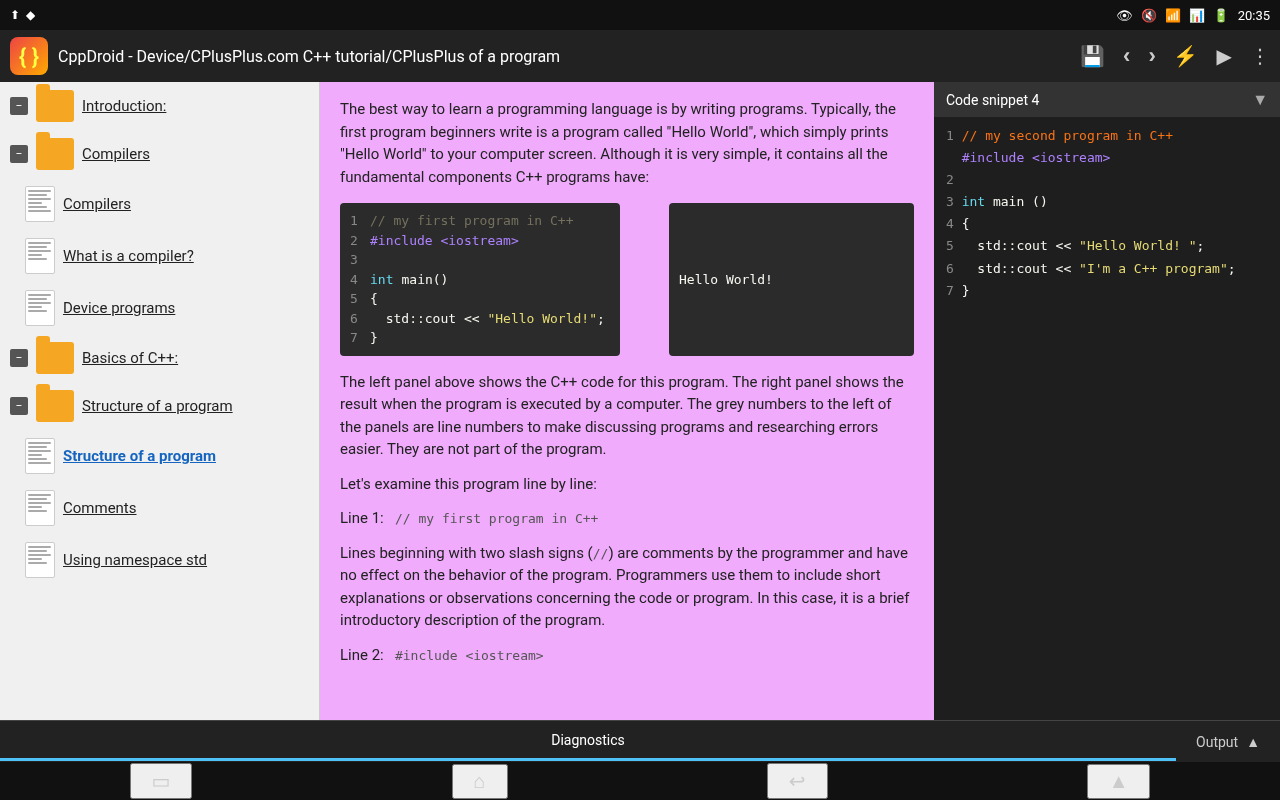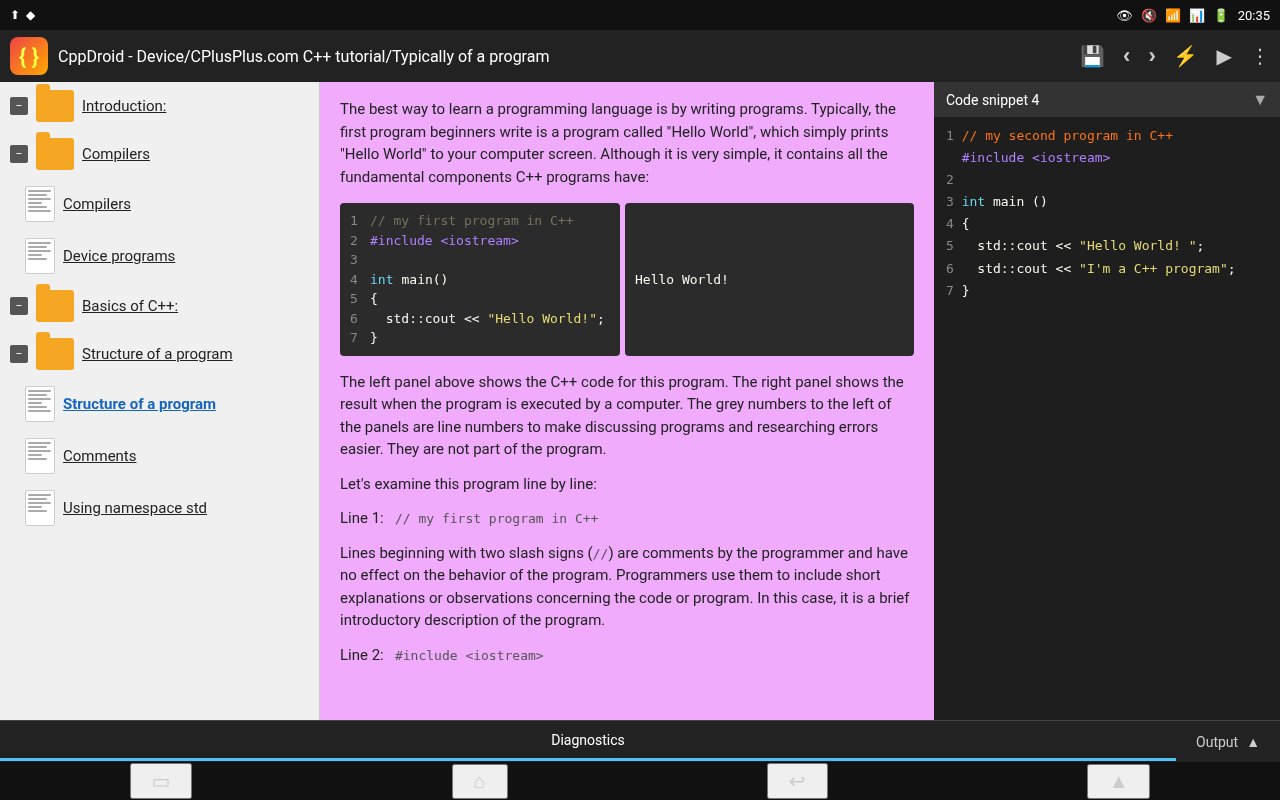--- a/index.html
+++ b/index.html
@@ -157,20 +157,21 @@
     .code-output-panel {
       background: #2b2b2b;
       color: #f8f8f2;
       font-family: monospace;
       font-size: 13px;
       padding: 8px 10px;
       border-radius: 4px;
       flex: 1;
       display: flex;
       align-items: center;
+      margin-left: 44px;
     }
     .code-line { display: flex; gap: 8px; }
     .line-num { color: #888; min-width: 12px; }
     .code-comment { color: #75715e; }
     .code-normal { color: #f8f8f2; }
 
     .text-block { margin-bottom: 12px; }
 
     .inline-code { font-family: monospace; font-size: 13px; color: #555; }
 
@@ -271,21 +272,21 @@
     <span>📊</span>
     <span>🔋</span>
     <span>20:35</span>
   </div>
 </div>
 
 <div class="title-bar">
   <div class="app-icon">
     <span style="color:#ff4; font-size:22px;">{ }</span>
   </div>
-  <span class="title-text">CppDroid - Device/CPlusPlus.com C++ tutorial/Typically of a program</span>
+  <span class="title-text">CppDroid - Device/CPlusPlus.com C++ tutorial/CPlusPlus of a program</span>
   <div class="title-actions">
     <button class="title-action-btn">💾</button>
     <button class="title-action-btn" style="font-size:22px; font-weight:bold;">‹</button>
     <button class="title-action-btn" style="font-size:22px; font-weight:bold;">›</button>
     <button class="title-action-btn">⚡</button>
     <button class="title-action-btn">▶</button>
     <button class="title-action-btn">⋮</button>
   </div>
 </div>
 
@@ -312,20 +313,32 @@
           <div class="doc-line med"></div>
           <div class="doc-line full"></div>
           <div class="doc-line short"></div>
           <div class="doc-line med"></div>
           <div class="doc-line full"></div>
         </div>
       </div>
       <span class="sidebar-label">Compilers</span>
     </div>
 
+    <div class="sidebar-item sidebar-indent1">
+      <div class="doc-icon">
+        <div class="doc-icon-lines">
+          <div class="doc-line full"></div>
+          <div class="doc-line med"></div>
+          <div class="doc-line full"></div>
+          <div class="doc-line short"></div>
+          <div class="doc-line med"></div>
+        </div>
+      </div>
+      <span class="sidebar-label">What is a compiler?</span>
+    </div>
 
     <div class="sidebar-item sidebar-indent1">
       <div class="doc-icon">
         <div class="doc-icon-lines">
           <div class="doc-line full"></div>
           <div class="doc-line med"></div>
           <div class="doc-line full"></div>
           <div class="doc-line short"></div>
           <div class="doc-line med"></div>
         </div>

